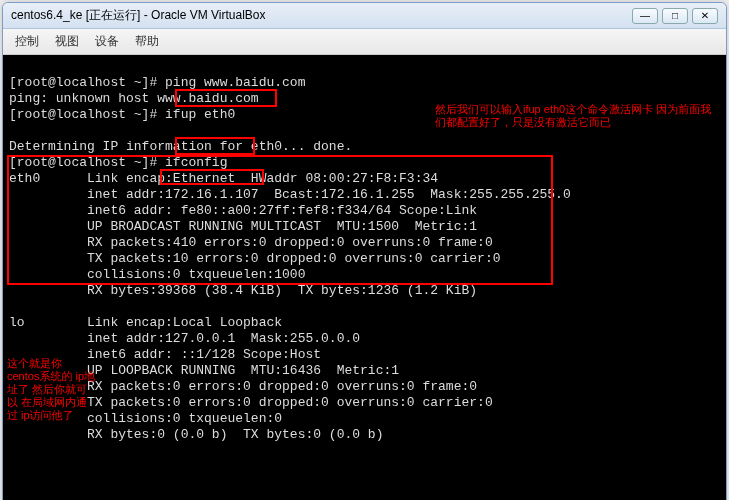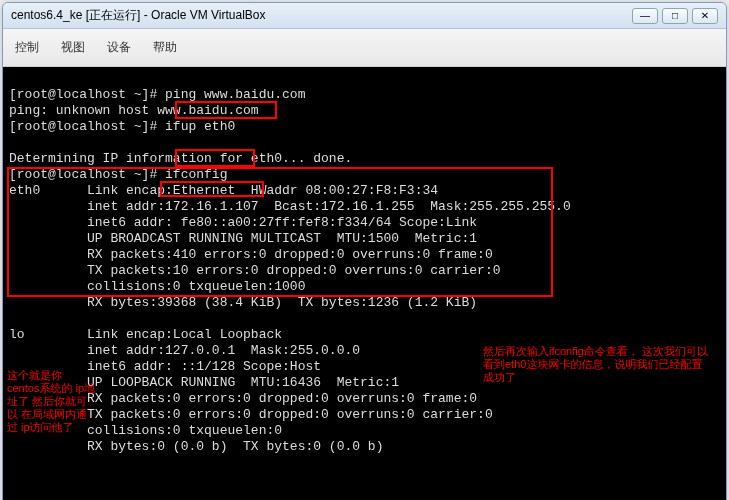--- a/index.html
+++ b/index.html
@@ -2,21 +2,21 @@
 <html><head>
 <meta charset="utf-8">
 <style>
 * { margin:0; padding:0; box-sizing:border-box; }
 body { font-family:"Microsoft YaHei", Arial, sans-serif; background:#f0f0f0; width:729px; height:500px; overflow:hidden; position:relative; }
 .window { background:#fff; border:1px solid #7a9ec9; border-radius:6px 6px 0 0; margin:2px; box-shadow:0 0 8px rgba(0,0,0,0.2); }
 .titlebar { background:linear-gradient(#e8eff7,#d4e1f1); border-bottom:1px solid #b0c4de; padding:4px 8px; display:flex; align-items:center; border-radius:6px 6px 0 0;gap:30px; }
 .title-text { font-size:12px; color:#000; flex:1; }
 .win-btns { display:flex; gap:4px; }
 .win-btn { width:26px; height:16px; border:1px solid #8aa; background:linear-gradient(#f7fbfe,#dce8f6); border-radius:3px; font-size:10px; display:flex; align-items:center; justify-content:center; cursor:pointer; }
-.menubar { background:linear-gradient(#f5f5f5,#e8e8e8); border-bottom:1px solid #ccc; padding:8px 8px; display:flex; gap:14px; font-size:12px; color:#333; }
+.menubar { background:linear-gradient(#f5f5f5,#e8e8e8); border-bottom:1px solid #ccc; padding:2px 8px; display:flex; gap:8px; font-size:12px; color:#333; }
 .menu-item { padding:2px 4px; cursor:pointer; }
 .terminal { background:#000; color:#dcdcdc; font-family:"Courier New",monospace; font-size:13px; line-height:16px; padding:4px 6px; white-space:pre; height:498px; overflow:hidden; position:relative; }
 .redbox { position:absolute; border:2px solid #ff0000; pointer-events:none; }
 .redtext { position:absolute; color:#ff0000; font-size:11px; font-family:"Microsoft YaHei",sans-serif; white-space:normal; line-height:13px; }
 .statusbar { background:linear-gradient(#f4f4f4,#e3e3e3); border-top:1px solid #ccc; padding:3px 6px; display:flex; align-items:center; font-size:11px; color:#333; height:24px; }
 .st-icons { display:flex; gap:18px; margin-left:auto; align-items:center; }
 .st-ico { width:16px; height:16px; display:flex; align-items:center; justify-content:center; font-size:13px; }
 .divider { border-left:1px solid #aaa; height:16px; margin:0 4px; }
 .bottom-label { font-size:11px; color:#333; padding:2px 6px; }
 svg { display:block; }
@@ -65,22 +65,22 @@
 <span>          collisions:0 txqueuelen:0</span>
 <span>          RX bytes:0 (0.0 b)  TX bytes:0 (0.0 b)</span>
 <span></span>
 
 
     <div class="redbox" style="left:172px;top:34px;width:102px;height:18px;"></div>
     <div class="redbox" style="left:172px;top:82px;width:80px;height:18px;"></div>
     <div class="redbox" style="left:4px;top:100px;width:546px;height:130px;"></div>
     <div class="redbox" style="left:157px;top:114px;width:104px;height:16px;"></div>
 
-    <div class="redtext" style="left:480px;top:278px;width:230px;">然后再次输入ifconfig命令查看，
-这次我们可以看到eth0这块网卡的信息，说明我们已经配置成功了</div>
+    <div class="redtext" style="left:432px;top:48px;width:280px;">然后我们可以输入ifup eth0这个命令激活网卡
+因为前面我们都配置好了，只是没有激活它而已</div>
     <div class="redtext" style="left:4px;top:302px;width:90px;">这个就是你
 centos系统的
 ip地址了
 然后你就可以
 在局域网内通过
 ip访问他了</div>
   </div>
 
   <div class="statusbar">
     <div class="st-icons">

